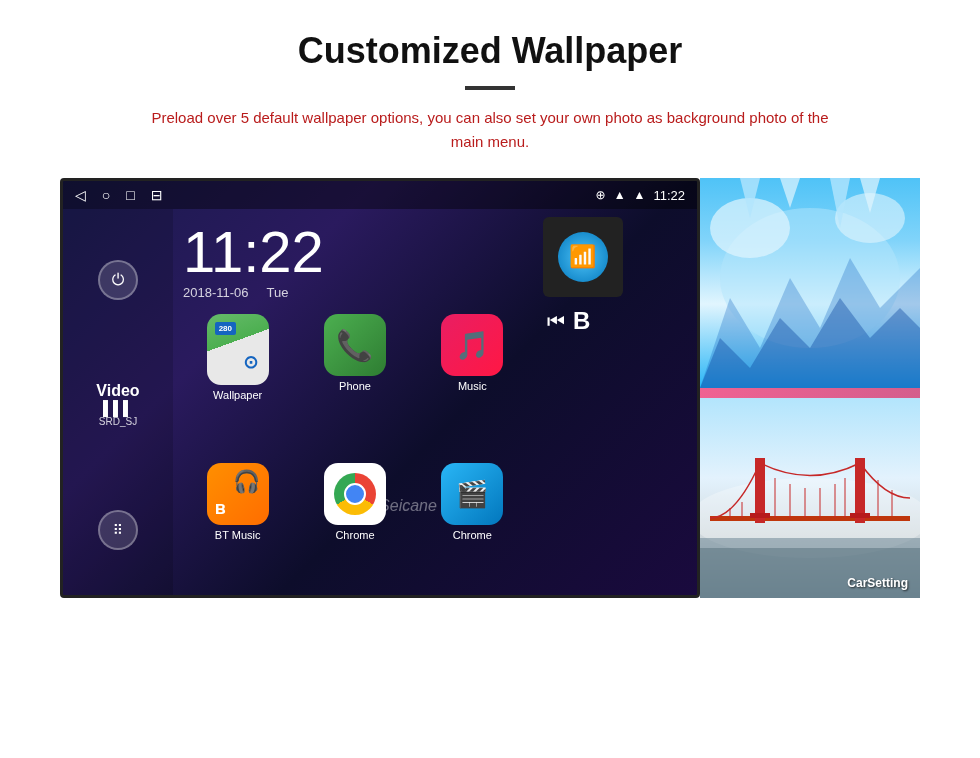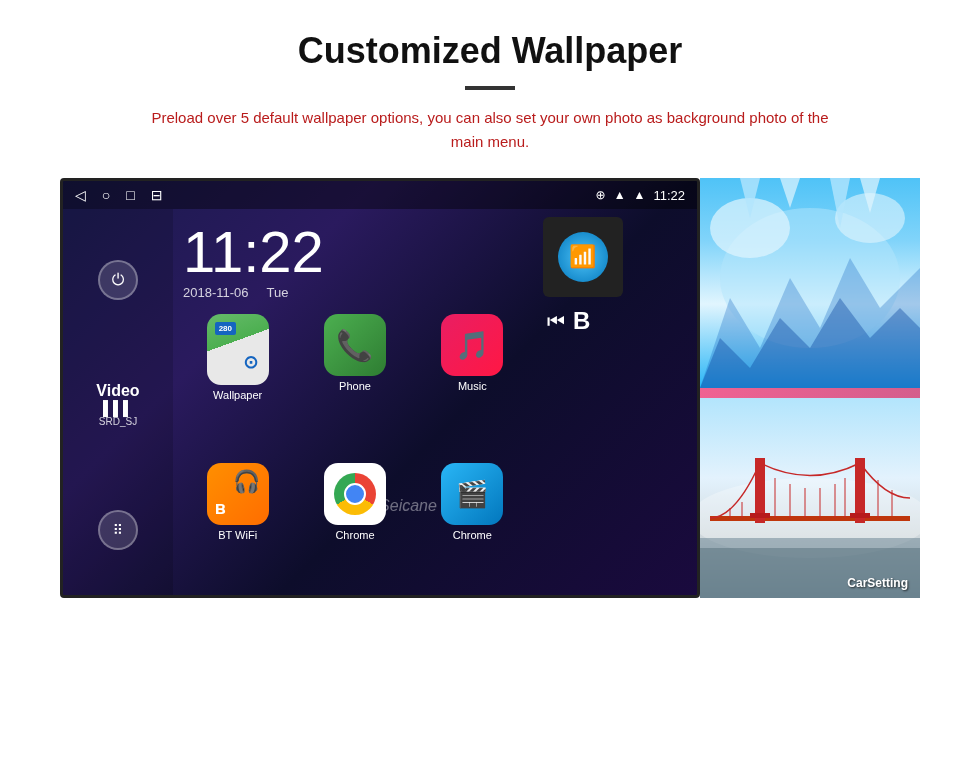--- a/index.html
+++ b/index.html
@@ -440,21 +440,21 @@
                 <span style="color:#fff;font-size:28px;">🎵</span>
               </div>
               <span class="app-label">Music</span>
             </div>
 
             <div class="app-item">
               <div class="app-icon bt-app" style="position:relative;">
                 <span style="color:#fff;font-size:22px;position:absolute;top:6px;right:8px;">🎧</span>
                 <span style="color:#fff;font-size:18px;position:absolute;bottom:6px;left:8px;font-weight:bold;">ʙ</span>
               </div>
-              <span class="app-label">BT WiFi</span>
+              <span class="app-label">BT Music</span>
             </div>
 
             <div class="app-item">
               <div class="app-icon" style="background:#fff;position:relative;">
                 <div class="chrome-ring">
                   <div class="chrome-outer"></div>
                   <div class="chrome-inner"></div>
                 </div>
               </div>
               <span class="app-label">Chrome</span>

